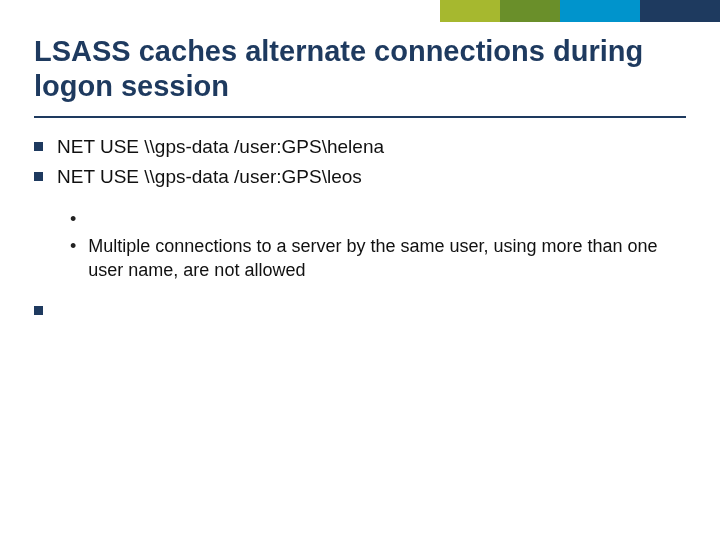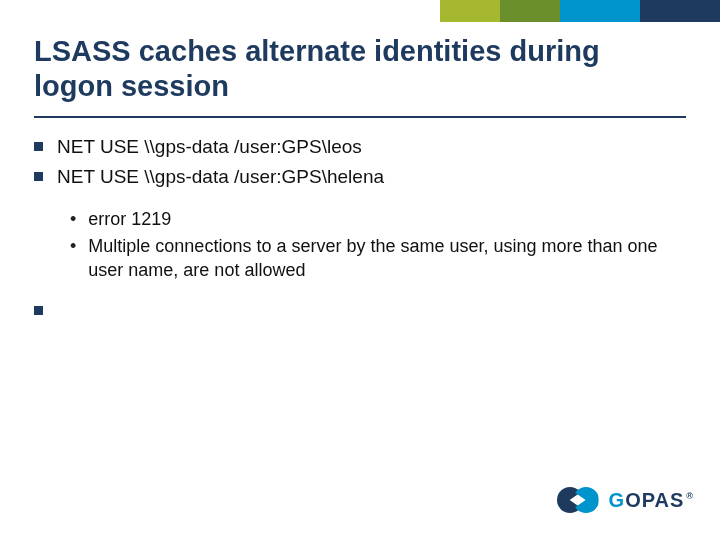--- a/index.html
+++ b/index.html
@@ -32,49 +32,39 @@
 <body>
 
 <div class="slide">
   <div class="topbar">
     <div class="tb1"></div>
     <div class="tb2"></div>
     <div class="tb3"></div>
     <div class="tb4"></div>
   </div>
 
-  <div class="title">LSASS caches alternate identities during logon session</div>
+  <div class="title">LSASS caches alternate connections during logon session</div>
   <div class="title-rule"></div>
 
   <div class="content">
     <div class="b1">
       <div class="sq"></div>
-      <div>NET USE \\gps-data /user:GPS\leos</div>
+      <div>NET USE \\gps-data /user:GPS\helena</div>
     </div>
     <div class="b1">
       <div class="sq"></div>
-      <div>NET USE \\gps-data /user:GPS\helena</div>
+      <div>NET USE \\gps-data /user:GPS\leos</div>
     </div>
     <div class="gap"></div>
     <div class="b2">
       <div class="dot">•</div>
-      <div>error 1219</div>
     </div>
     <div class="b2">
       <div class="dot">•</div>
       <div>Multiple connections to a server by the same user, using more than one user name, are not allowed</div>
     </div>
     <div class="gap"></div>
     <div class="b1">
       <div class="sq"></div>
     </div>
   </div>
 
-  <div class="logo">
-    <div class="logo-mark">
-      <div class="pac pac1"></div>
-      <div class="pac pac2"></div>
-    </div>
-    <div class="logo-text">
-      <span class="accent">G</span><span>OPAS</span><span class="logo-reg">®</span>
-    </div>
-  </div>
 </div>
 
 </body></html>

